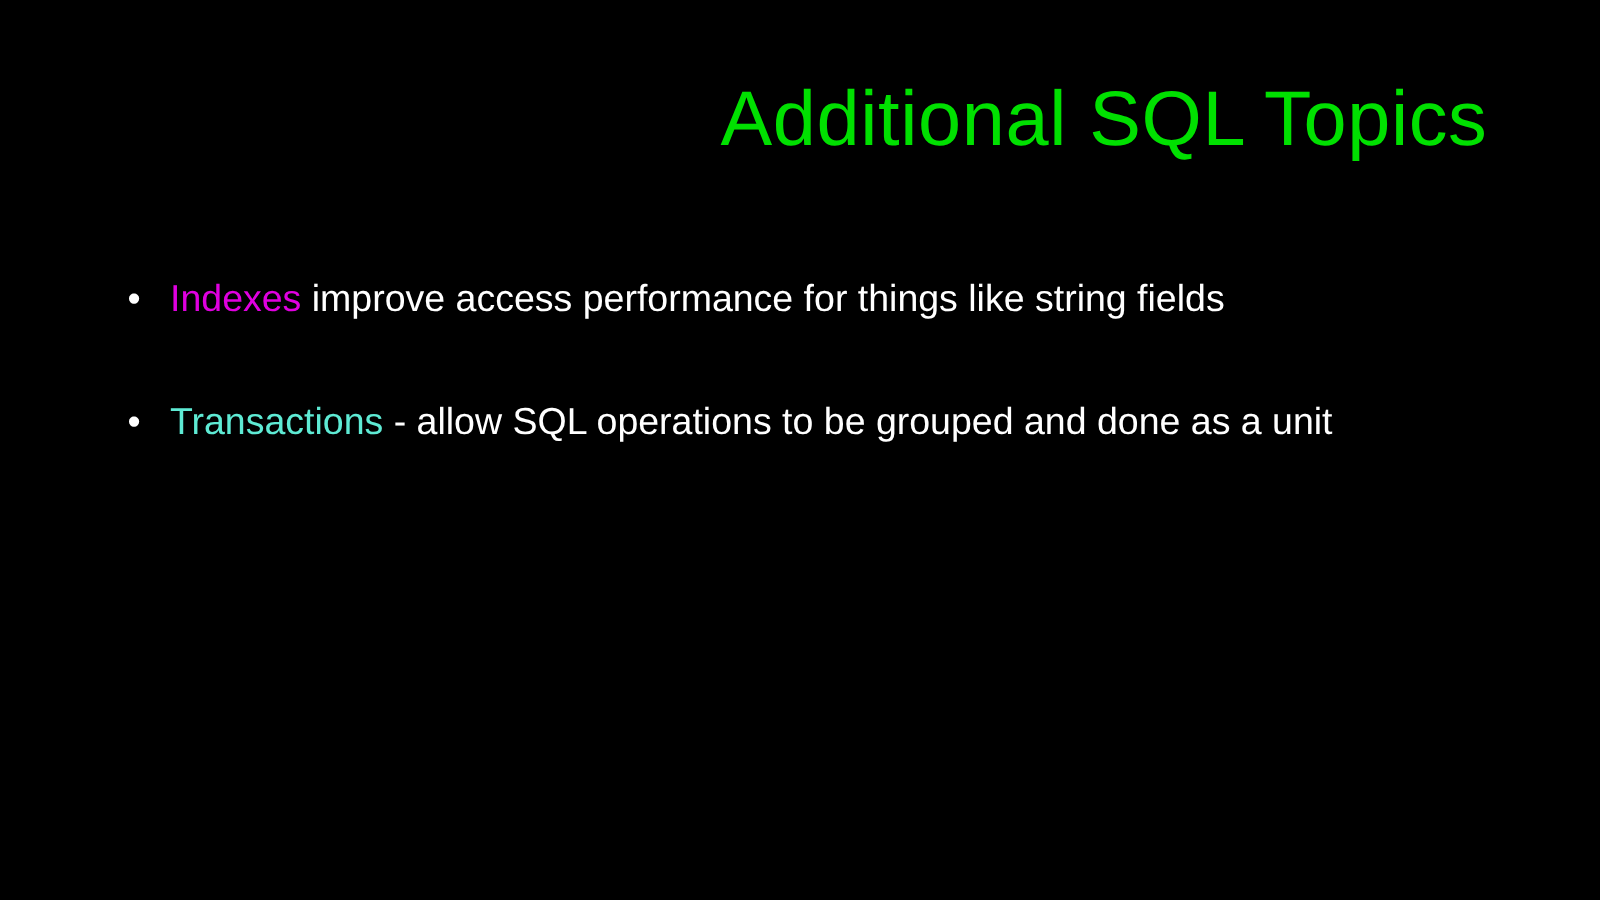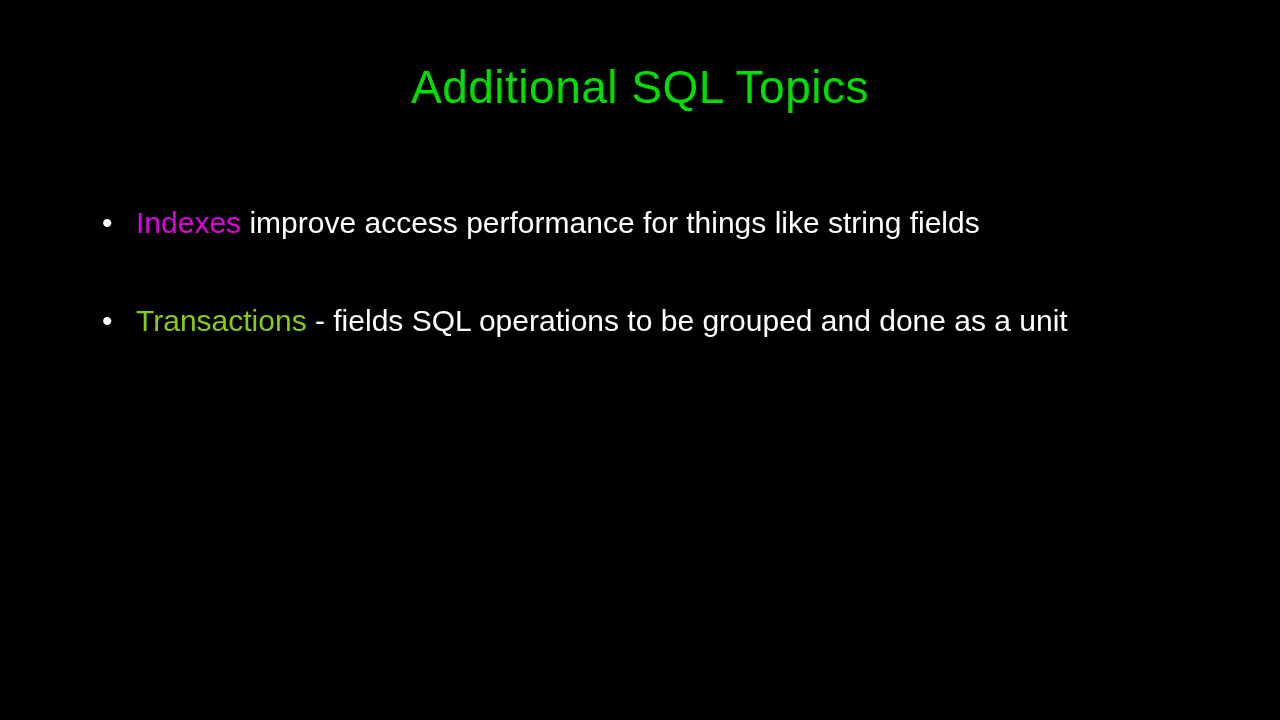--- a/index.html
+++ b/index.html
@@ -12,23 +12,23 @@
     overflow: hidden;
   }
   .slide {
     width: 1280px;
     height: 720px;
     box-sizing: border-box;
     padding: 60px 90px 40px 90px;
   }
   .title {
     color: #00e000;
-    font-size: 46px;
+    font-size: 62px;
     font-weight: 400;
-    text-align: center;
+    text-align: right;
     margin: 0 0 90px 0;
     letter-spacing: 0.5px;
   }
   ul.bullets {
     list-style: none;
     margin: 0;
     padding: 0;
   }
   ul.bullets li {
     position: relative;
@@ -41,28 +41,28 @@
   ul.bullets li::before {
     content: "•";
     position: absolute;
     left: 12px;
     top: 0;
     color: #ffffff;
     font-size: 30px;
   }
   .kw-magenta { color: #e000e0; }
   .kw-green   { color: #00e000; }
-  .kw-orange  { color: #84cc16; }
+  .kw-orange  { color: #5eead4; }
 </style>
 </head>
 <body>
 
 <div class="slide">
   <h1 class="title">Additional SQL Topics</h1>
   <ul class="bullets">
     <li>
       <span class="kw-magenta">Indexes</span><span> improve access performance for things like string fields</span>
     </li>
     <li>
-      <span class="kw-orange">Transactions</span><span> - fields SQL operations to be grouped and done as a unit</span>
+      <span class="kw-orange">Transactions</span><span> - allow SQL operations to be grouped and done as a unit</span>
     </li>
   </ul>
 </div>
 
 </body></html>

